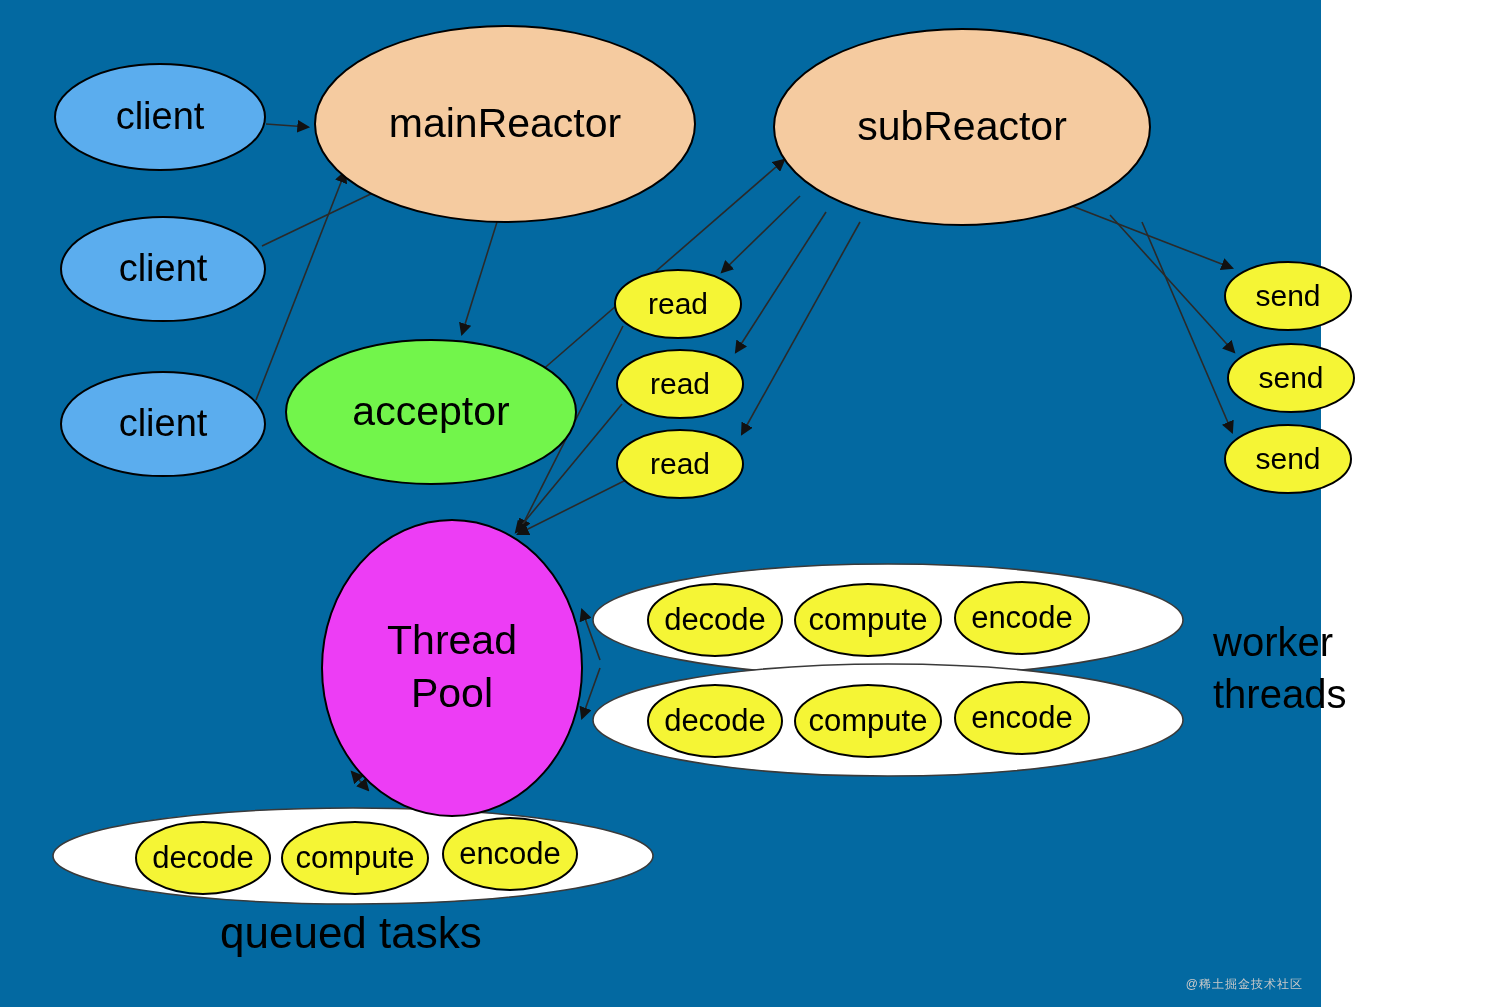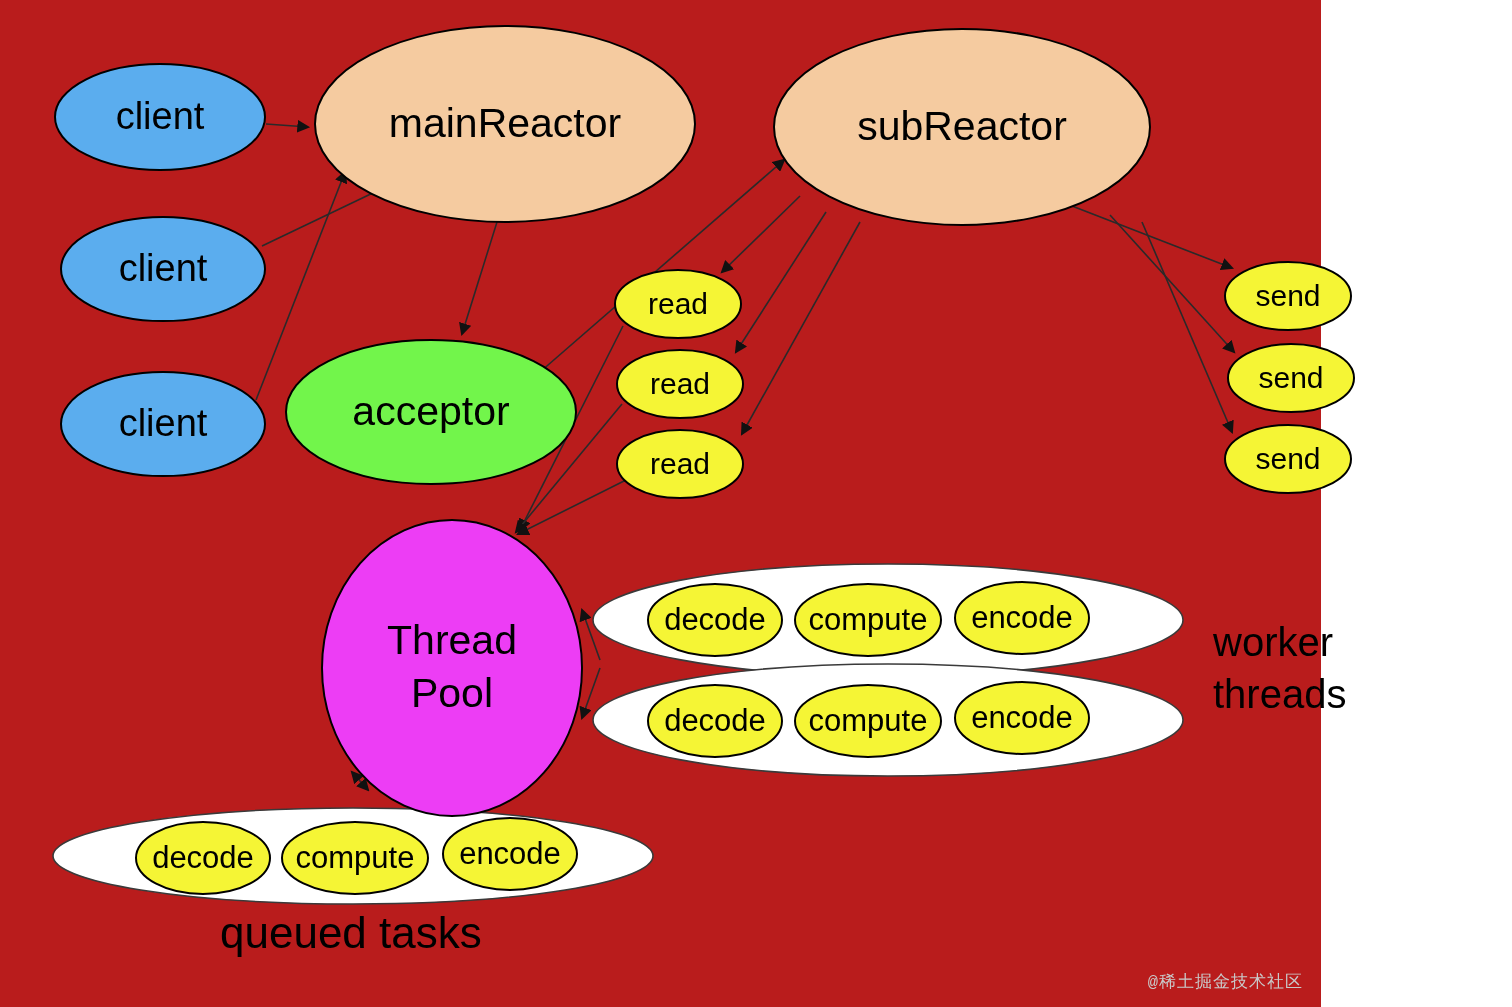--- a/index.html
+++ b/index.html
@@ -10,21 +10,21 @@
   body {
     width: 1512px;
     height: 1007px;
     overflow: hidden;
     font-family: "Liberation Sans", sans-serif;
   }
   #stage {
     position: relative;
     width: 1321px;
     height: 1007px;
-    background: #b91c1c;
+    background: #0369a1;
   }
   #diagram {
     position: absolute;
     left: 0;
     top: 0;
     width: 1512px;
     height: 1007px;
   }
   .node-label {
     font-family: "Liberation Sans", sans-serif;
@@ -51,22 +51,22 @@
   .grouphull {
     fill: #ffffff;
     stroke: #3a3a3a;
     stroke-width: 1.6px;
   }
   .shape { stroke: #000000; stroke-width: 2px; }
   .watermark {
     position: absolute;
     right: 18px;
     bottom: 14px;
-    font-family: Liberation Mono, monospace;
-    font-size: 17px;
+    font-family: Liberation Sans, sans-serif;
+    font-size: 12px;
     color: #c9c9c9;
     letter-spacing: 1px;
     user-select: none;
   }
 </style>
 </head>
 <body>
 
 <div id="stage">
 

